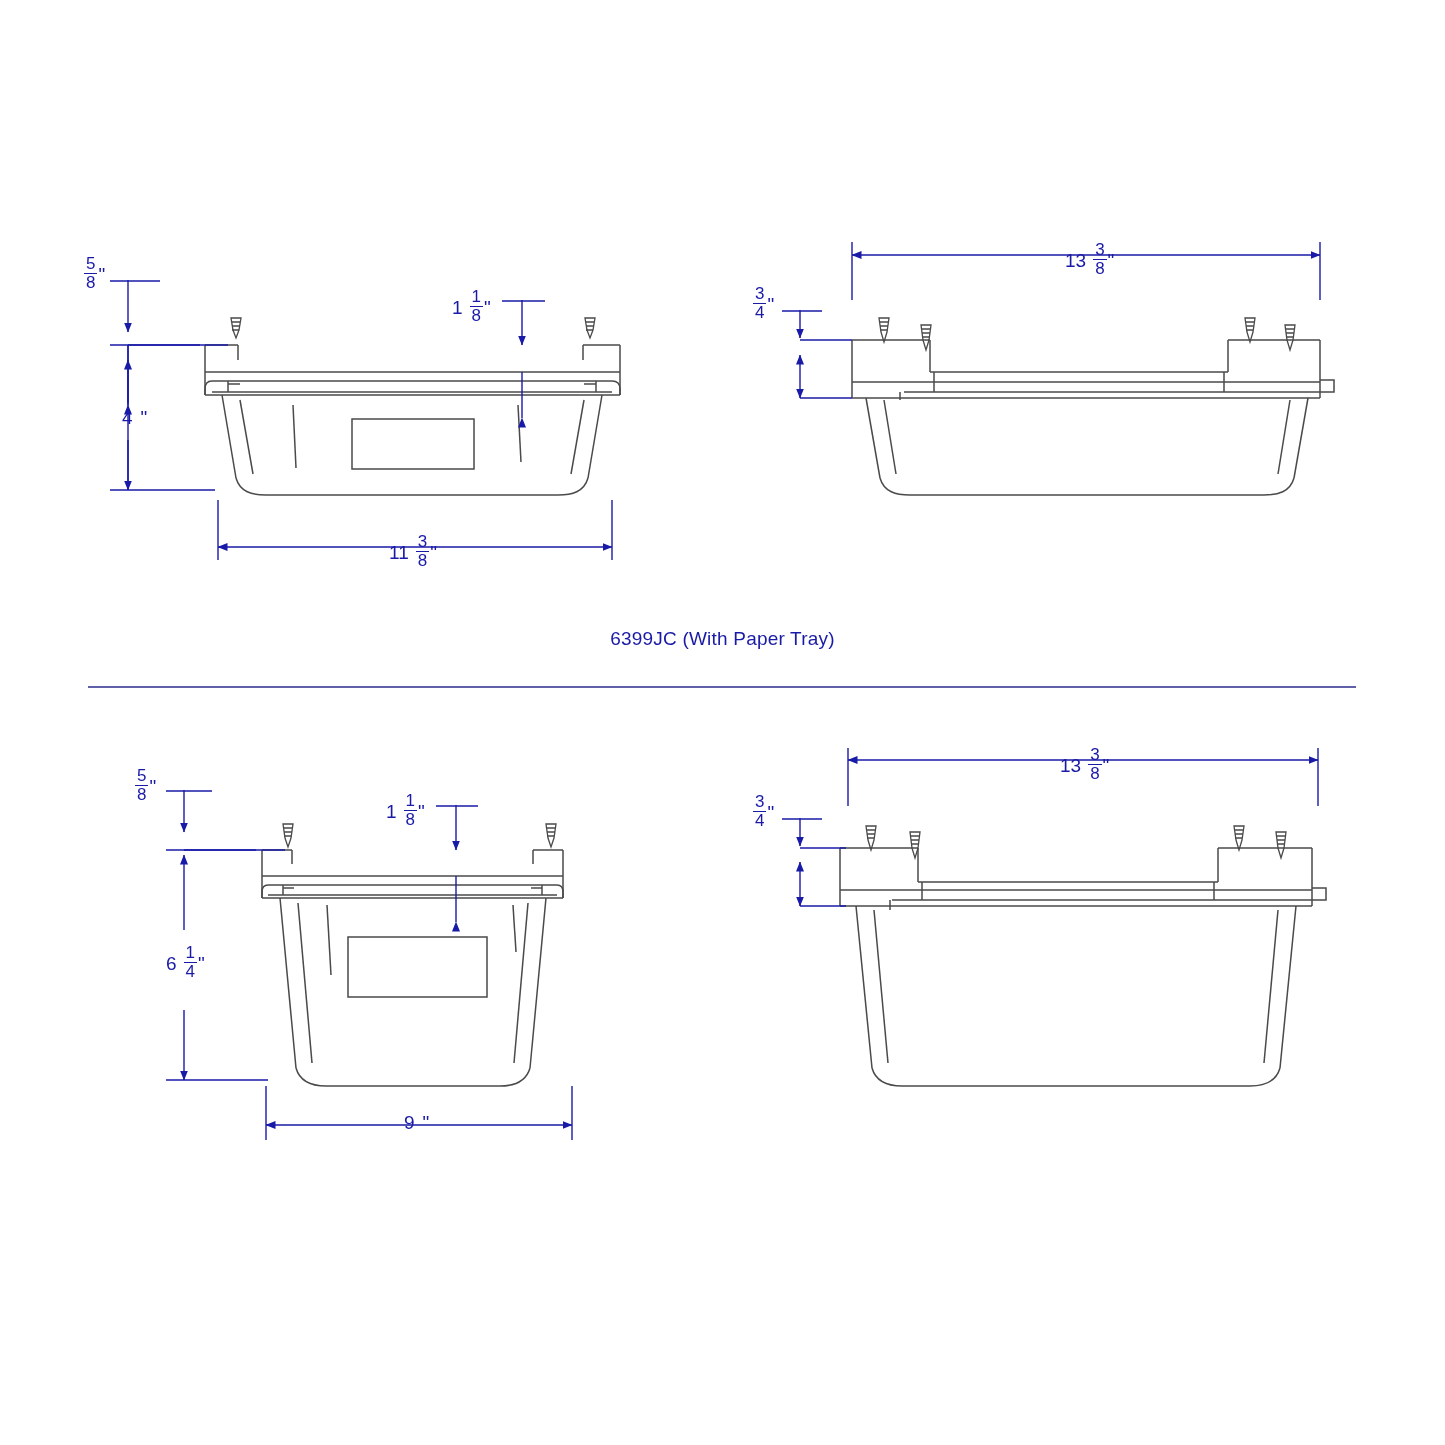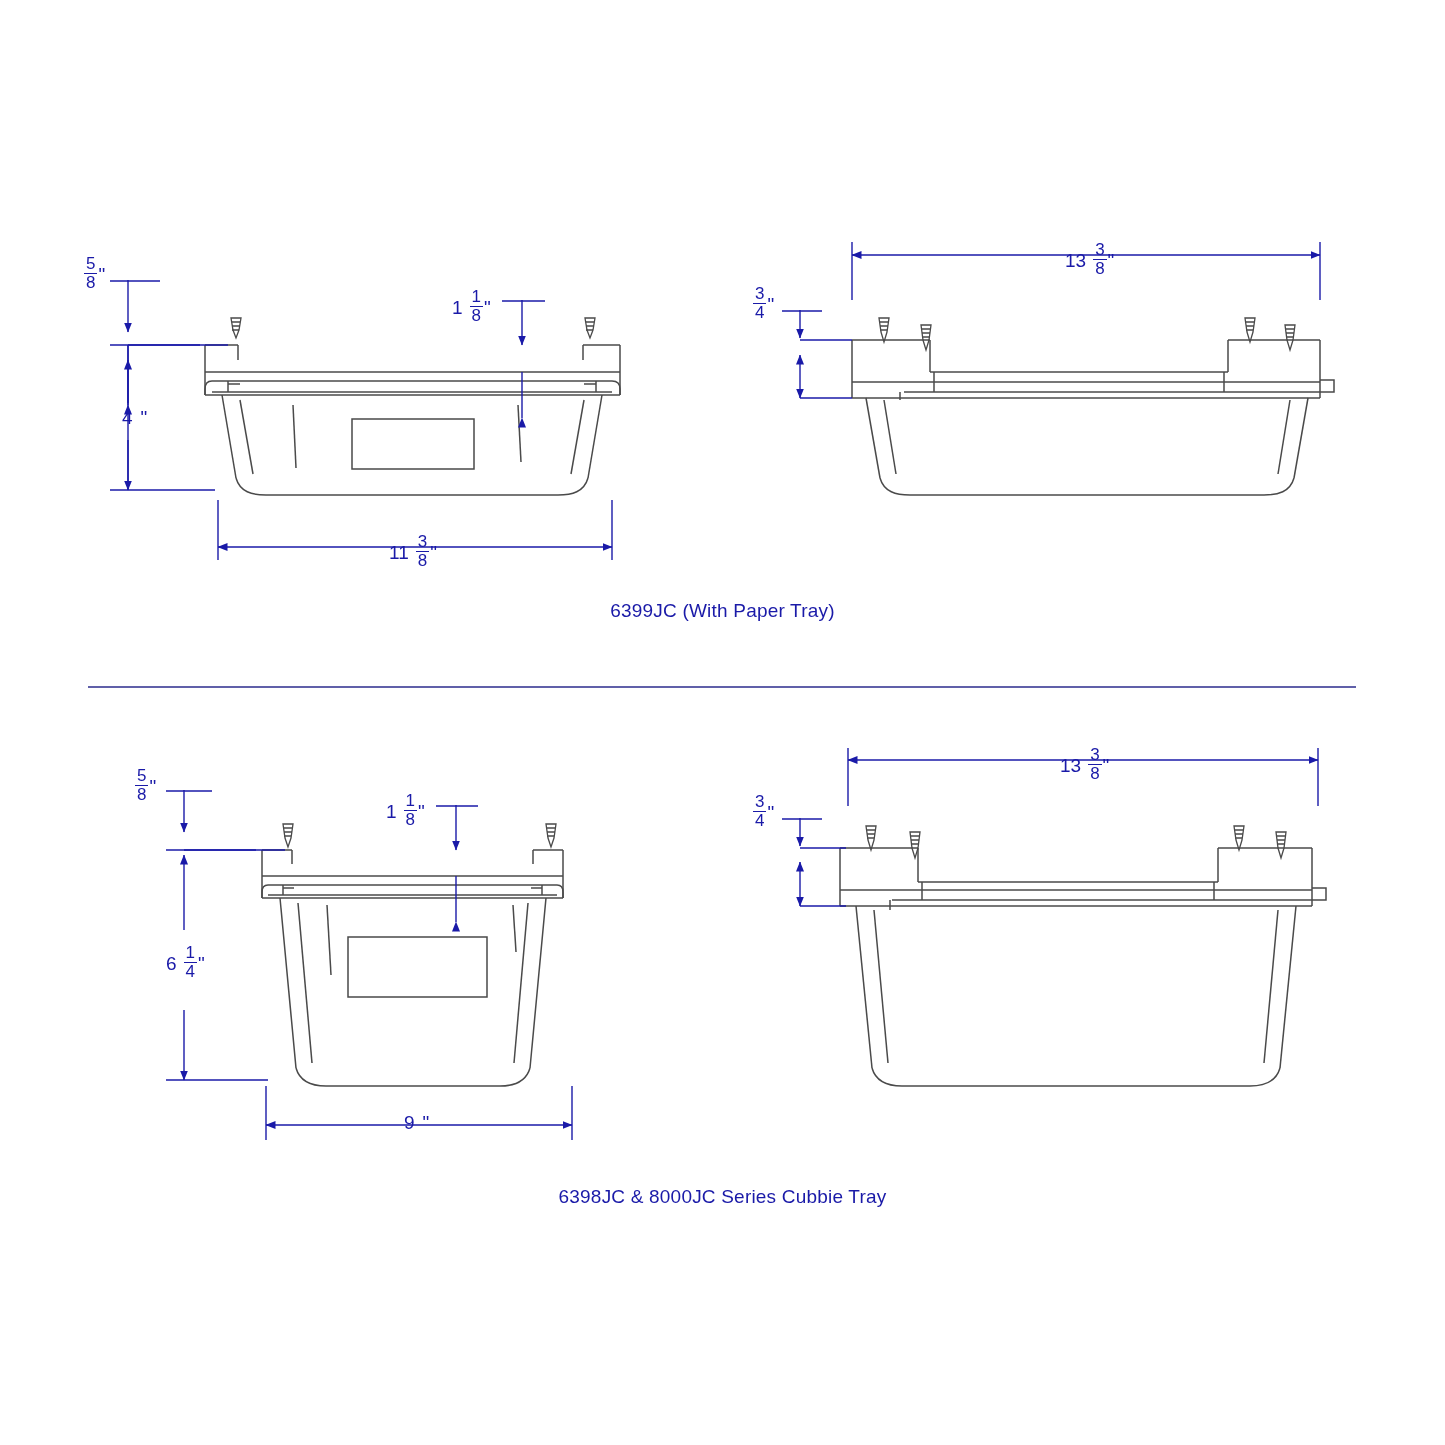--- a/index.html
+++ b/index.html
@@ -24,20 +24,21 @@
     top: 0;
     width: 1445px;
     height: 1445px;
   }
   .caption {
     position: absolute;
     color: #1a1aa8;
     font-size: 19px;
     letter-spacing: 0.2px;
     white-space: nowrap;
+    margin-top: 28px;
   }
   #caption-top {
     left: 0;
     top: 600px;
     width: 1445px;
     text-align: center;
   }
   #caption-bottom {
     left: 0;
     top: 1186px;
@@ -395,15 +396,14 @@
   <div class="dim" id="d12" style="left:746px; top:794px;">
     <span class="whole"></span>
     <span class="frac">
       <span class="num">3</span>
       <span class="den">4</span>
     </span>
     <span class="units">"</span>
   </div>
 
   <div class="caption" id="caption-top">6399JC (With Paper Tray)</div>
-  <div class="caption" id="caption-bottom">6398JC &amp; 8000JC Series Cubbie Tray</div>
 
 </div>
 
 </body></html>

